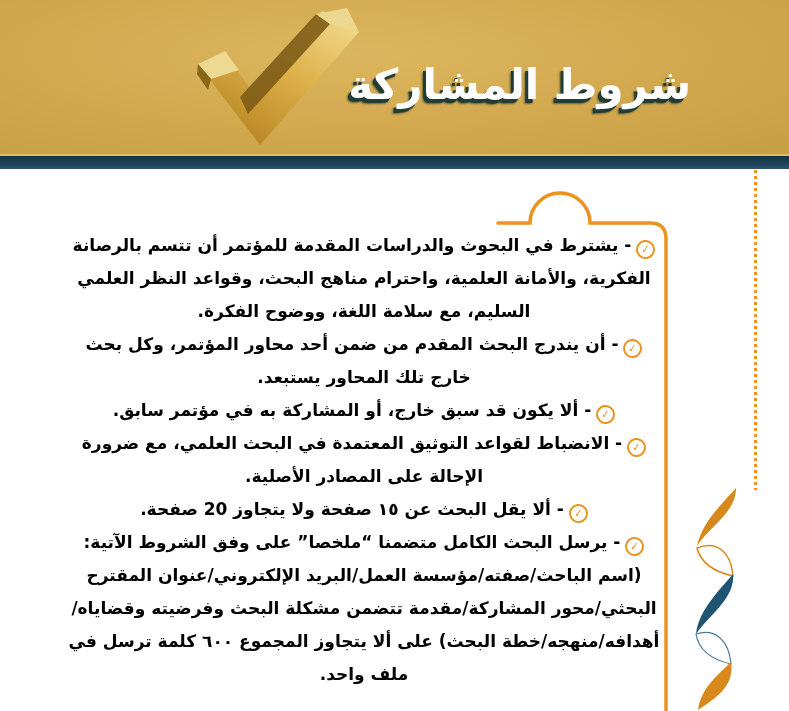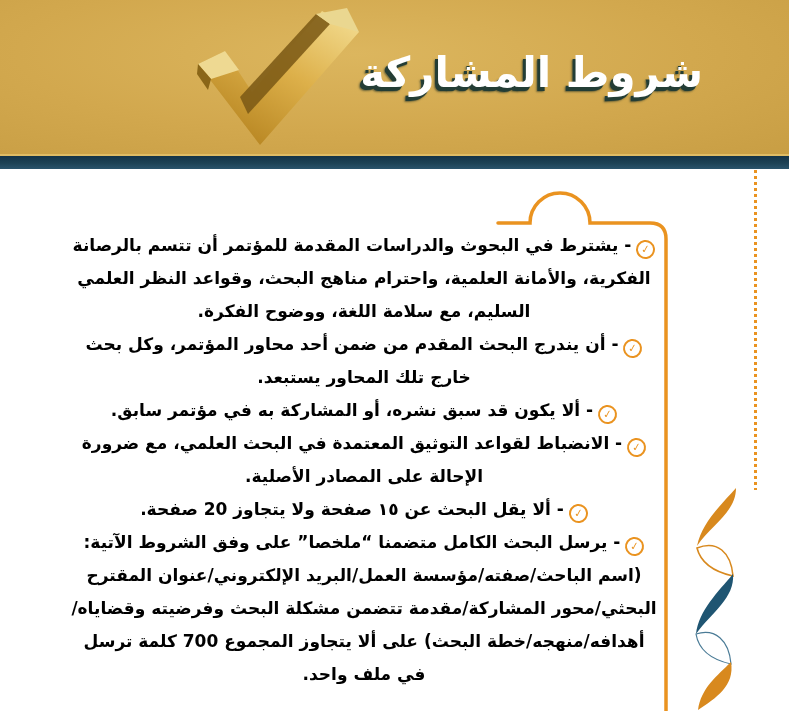--- a/index.html
+++ b/index.html
@@ -7,21 +7,21 @@
        font-family:"DejaVu Sans","Liberation Sans",sans-serif;}
   .stage{position:relative;width:789px;height:711px;background:#fff;}
 
   
   .header{position:absolute;left:0;top:0;width:789px;height:154px;
           background:radial-gradient(ellipse at 45% 35%,#dcb65e 0%,#d2a84e 55%,#c89e44 100%);
           border-bottom:2px solid #e0bc64;}
   .divider{position:absolute;left:0;top:156px;width:789px;height:13px;
            background:linear-gradient(180deg,#143347 0%,#1d4255 55%,#2a536b 100%);}
   .check3d{position:absolute;left:112px;top:2px;width:250px;height:152px;}
-  .title{position:absolute;right:86px;top:48px;margin:0;direction:rtl;
+  .title{position:absolute;right:86px;top:48px;margin:12px;direction:rtl;
          font-size:42px;font-weight:bold;color:#ffffff;letter-spacing:0;
          text-shadow:-3px 4px 0 #233d35, -4px 5px 2px rgba(20,40,35,.55);}
 
   
   .frame{position:absolute;left:0;top:0;width:789px;height:711px;pointer-events:none;}
   .dotted{position:absolute;left:754px;top:170px;width:3px;height:320px;
           background:repeating-linear-gradient(180deg,#ea9320 0 3px,rgba(234,147,32,0) 3px 6px);}
   .ribbon{position:absolute;left:690px;top:486px;width:54px;height:225px;}
 
   
@@ -73,19 +73,19 @@
     <path d="M46,2 C46,26 22,38 7,60 C12,36 32,18 46,2 Z" fill="#d8891e"></path>
     <path d="M7,62 C27,54 41,66 43,90 C25,86 11,78 7,62 Z" fill="none" stroke="#d8891e" stroke-width="1.6"></path>
     <path d="M43,88 C45,112 22,126 6,148 C9,124 28,106 43,88 Z" fill="#1f5572"></path>
     <path d="M6,148 C25,142 39,154 41,178 C23,174 9,166 6,148 Z" fill="none" stroke="#4a7b96" stroke-width="1.2"></path>
     <path d="M41,176 C45,200 26,212 8,224 C11,202 27,190 41,176 Z" fill="#d8891e"></path>
   </svg>
 
   <div class="bullets">
     <p class="bullet"><span class="chk">✓</span><span>- يشترط في البحوث والدراسات المقدمة للمؤتمر أن تتسم بالرصانة الفكرية، والأمانة العلمية، واحترام مناهج البحث، وقواعد النظر العلمي السليم، مع سلامة اللغة، ووضوح الفكرة.</span></p>
     <p class="bullet"><span class="chk">✓</span><span>- أن يندرج البحث المقدم من ضمن أحد محاور المؤتمر، وكل بحث خارج تلك المحاور يستبعد.</span></p>
-    <p class="bullet"><span class="chk">✓</span><span>- ألا يكون قد سبق نشره، أو المشاركة به في مؤتمر سابق.</span></p>
+    <p class="bullet"><span class="chk">✓</span><span>- ألا يكون قد سبق خارج، أو المشاركة به في مؤتمر سابق.</span></p>
     <p class="bullet"><span class="chk">✓</span><span>- الانضباط لقواعد التوثيق المعتمدة في البحث العلمي، مع ضرورة الإحالة على المصادر الأصلية.</span></p>
     <p class="bullet"><span class="chk">✓</span><span>- ألا يقل البحث عن ١٥ صفحة ولا يتجاوز 20 صفحة.</span></p>
-    <p class="bullet"><span class="chk">✓</span><span>- يرسل البحث الكامل متضمنا “ملخصا” على وفق الشروط الآتية: (اسم الباحث/صفته/مؤسسة العمل/البريد الإلكتروني/عنوان المقترح البحثي/محور المشاركة/مقدمة تتضمن مشكلة البحث وفرضيته وقضاياه/أهدافه/منهجه/خطة البحث) على ألا يتجاوز المجموع 700 كلمة ترسل في ملف واحد.</span></p>
+    <p class="bullet"><span class="chk">✓</span><span>- يرسل البحث الكامل متضمنا “ملخصا” على وفق الشروط الآتية: (اسم الباحث/صفته/مؤسسة العمل/البريد الإلكتروني/عنوان المقترح البحثي/محور المشاركة/مقدمة تتضمن مشكلة البحث وفرضيته وقضاياه/أهدافه/منهجه/خطة البحث) على ألا يتجاوز المجموع ٦٠٠ كلمة ترسل في ملف واحد.</span></p>
   </div>
 
 </div>
 
 </body></html>

